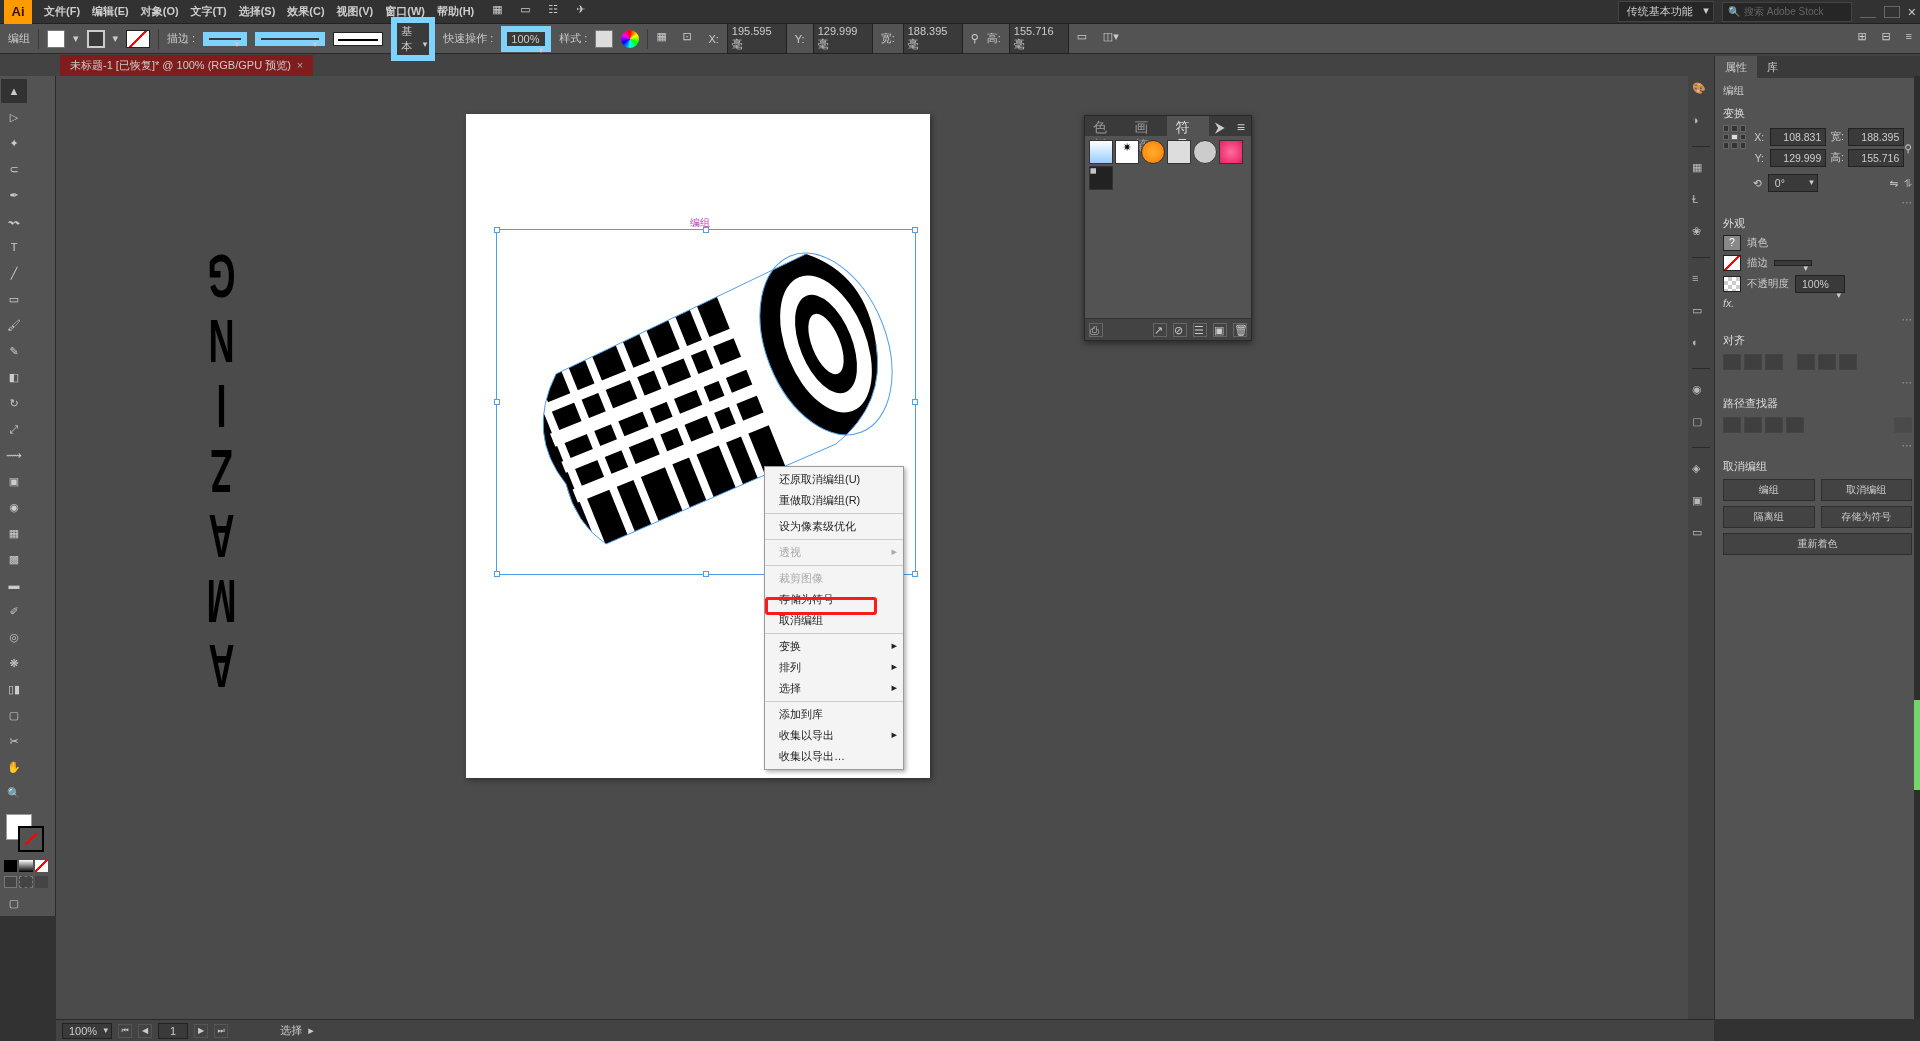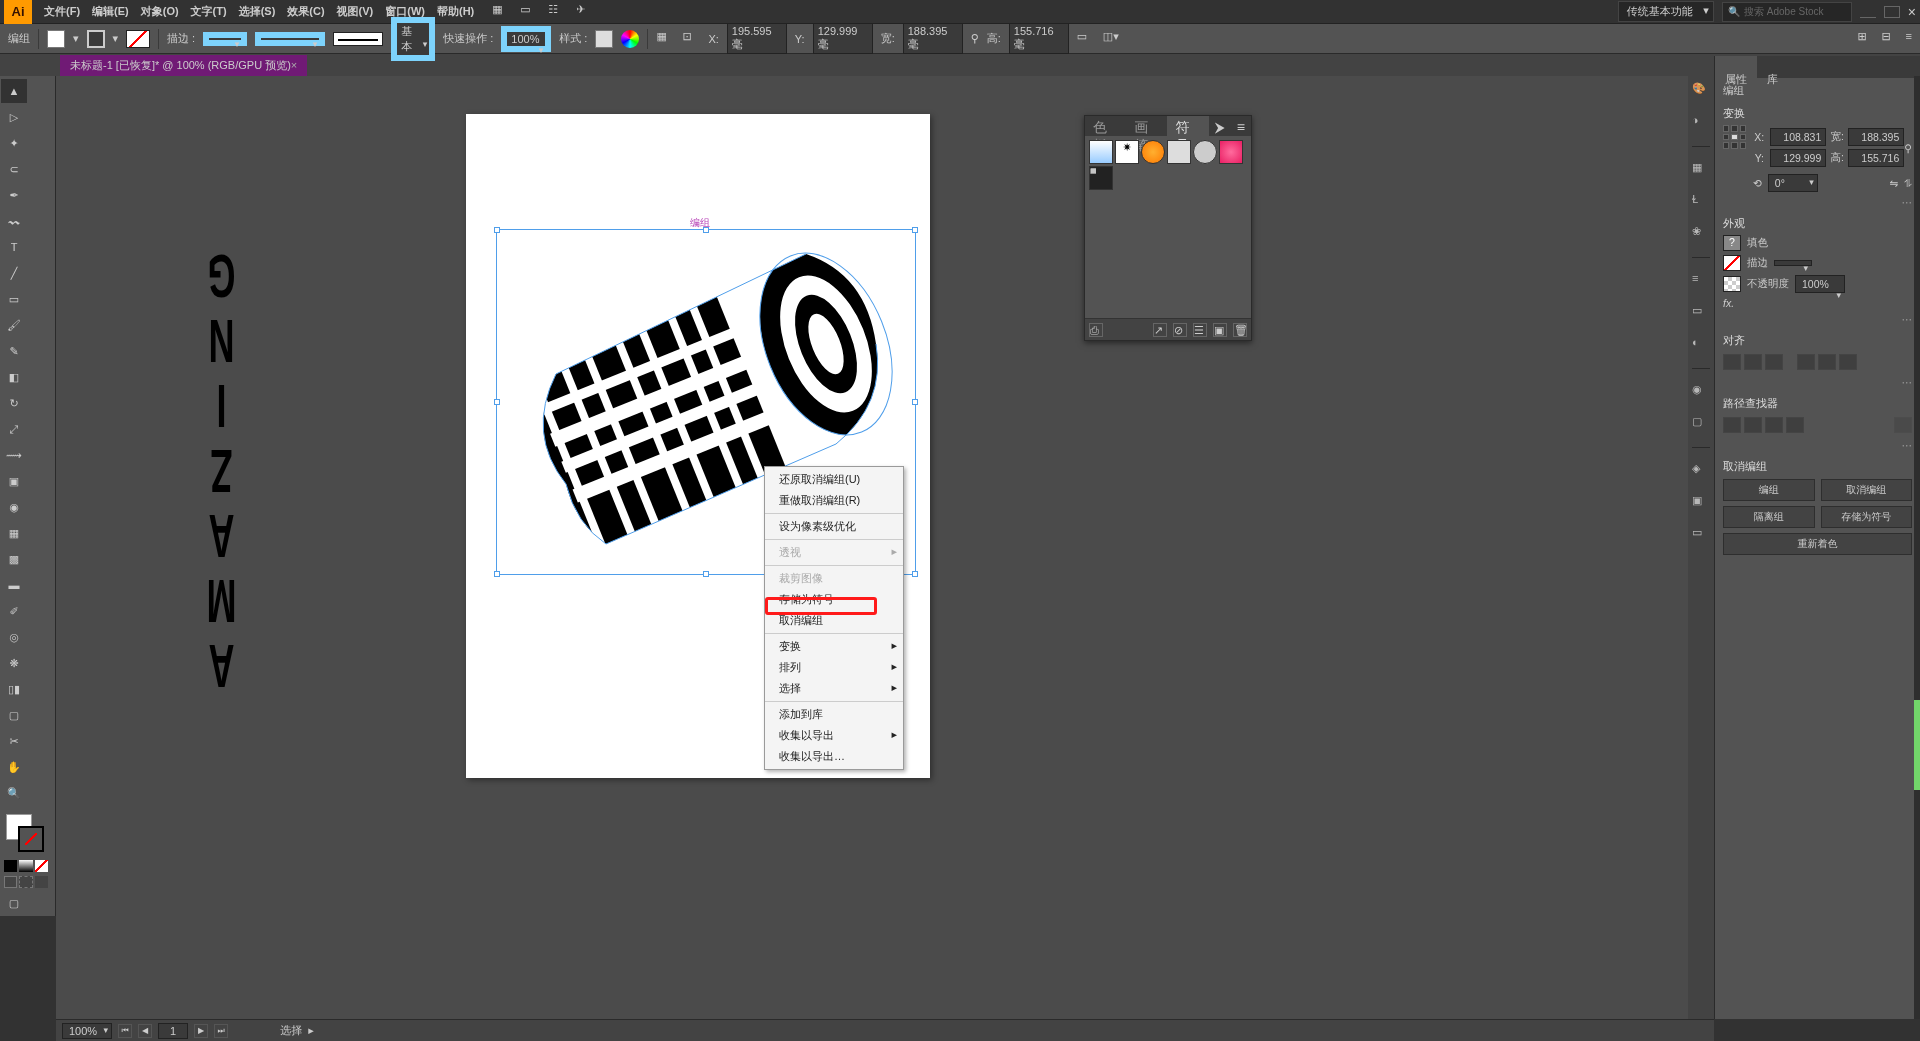--- a/index.html
+++ b/index.html
@@ -22,21 +22,21 @@
 .ctrl-swatch{width:24px;height:18px;background:linear-gradient(135deg,#fff 45%,red 45%,red 55%,#fff 55%);border:1px solid #222;}
 .ctrl-dd{background:#3a3a3a;border:6px solid #7dd3fc;padding:1px 14px 1px 4px;position:relative;}
 .ctrl-dd::after{content:"▾";position:absolute;right:2px;font-size:9px;}
 .ctrl-input{background:#3a3a3a;border:1px solid #222;padding:1px 4px;width:60px;}
 .stroke-prev{width:50px;height:14px;background:#fff;border:1px solid #222;position:relative;}
 .stroke-prev::after{content:"";position:absolute;left:4px;right:4px;top:6px;height:2px;background:#000;}
 .ctrl-right{margin-left:auto;display:flex;gap:6px;}
 
 
 .tabstrip{height:22px;background:#434343;display:flex;align-items:center;padding-left:60px;}
-.doc-tab{background:#701a75;padding:3px 10px;display:flex;align-items:center;font-size:11px;}
+.doc-tab{background:#7f1d1d;padding:3px 10px;display:flex;align-items:center;gap:6px;font-size:11px;}
 .tab-x{color:#aaa;}
 
 
 .toolbox{position:absolute;left:0;top:76px;width:56px;background:#535353;display:flex;flex-wrap:wrap;border-right:1px solid #2a2a2a;padding-top:2px;}
 .tool{width:26px;height:24px;display:flex;align-items:center;justify-content:center;margin:1px;position:relative;}
 .tool.sel{background:#323232;}
 .fillstroke{width:52px;height:46px;position:relative;margin-top:6px;}
 .fs-fill{position:absolute;left:6px;top:2px;width:26px;height:26px;background:#fff;border:1px solid #999;}
 .fs-stroke{position:absolute;left:18px;top:14px;width:26px;height:26px;background:#535353;border:2px solid #000;}
 .fs-stroke::after{content:"";position:absolute;inset:5px;background:linear-gradient(135deg,transparent 45%,red 45%,red 55%,transparent 55%);}
@@ -83,21 +83,21 @@
 .symb-tabs .mm{padding:3px 6px;}
 .symb-grid{display:flex;flex-wrap:wrap;padding:4px;gap:2px;}
 .sym{width:24px;height:24px;border:1px solid #333;background:#666;}
 .symb-foot{position:absolute;bottom:0;left:0;right:0;height:22px;background:#434343;display:flex;align-items:center;padding:0 4px;gap:6px;border-top:1px solid #333;}
 .symb-foot .flx{flex:1;}
 .sf-ico{width:14px;height:14px;border:1px solid #666;}
 
 
 .props{position:absolute;right:0;top:56px;width:206px;bottom:22px;background:#535353;border-left:1px solid #2a2a2a;overflow:hidden;}
 .prop-tabs{height:22px;display:flex;background:#3a3a3a;}
-.prop-tab{padding:16px 10px;font-size:11px;}
+.prop-tab{padding:4px 10px;font-size:11px;}
 .prop-tab.act{background:#535353;}
 .prop-body{padding:6px 8px;font-size:10.5px;}
 .sec-title{font-size:11px;margin:8px 0 4px;color:#ddd;}
 .xf-row{display:flex;align-items:center;gap:4px;margin:3px 0;}
 .ref-pt{width:24px;height:24px;display:grid;grid-template:repeat(3,1fr)/repeat(3,1fr);gap:2px;margin-right:6px;}
 .ref-pt i{background:#333;border:1px solid #666;}
 .ref-pt i.c{background:#ddd;}
 .num-in{background:#3a3a3a;border:1px solid #222;padding:2px 4px;width:56px;text-align:right;}
 .lbl{width:14px;text-align:center;color:#ccc;}
 .rot-row{display:flex;align-items:center;gap:6px;margin:4px 0 4px 30px;}

